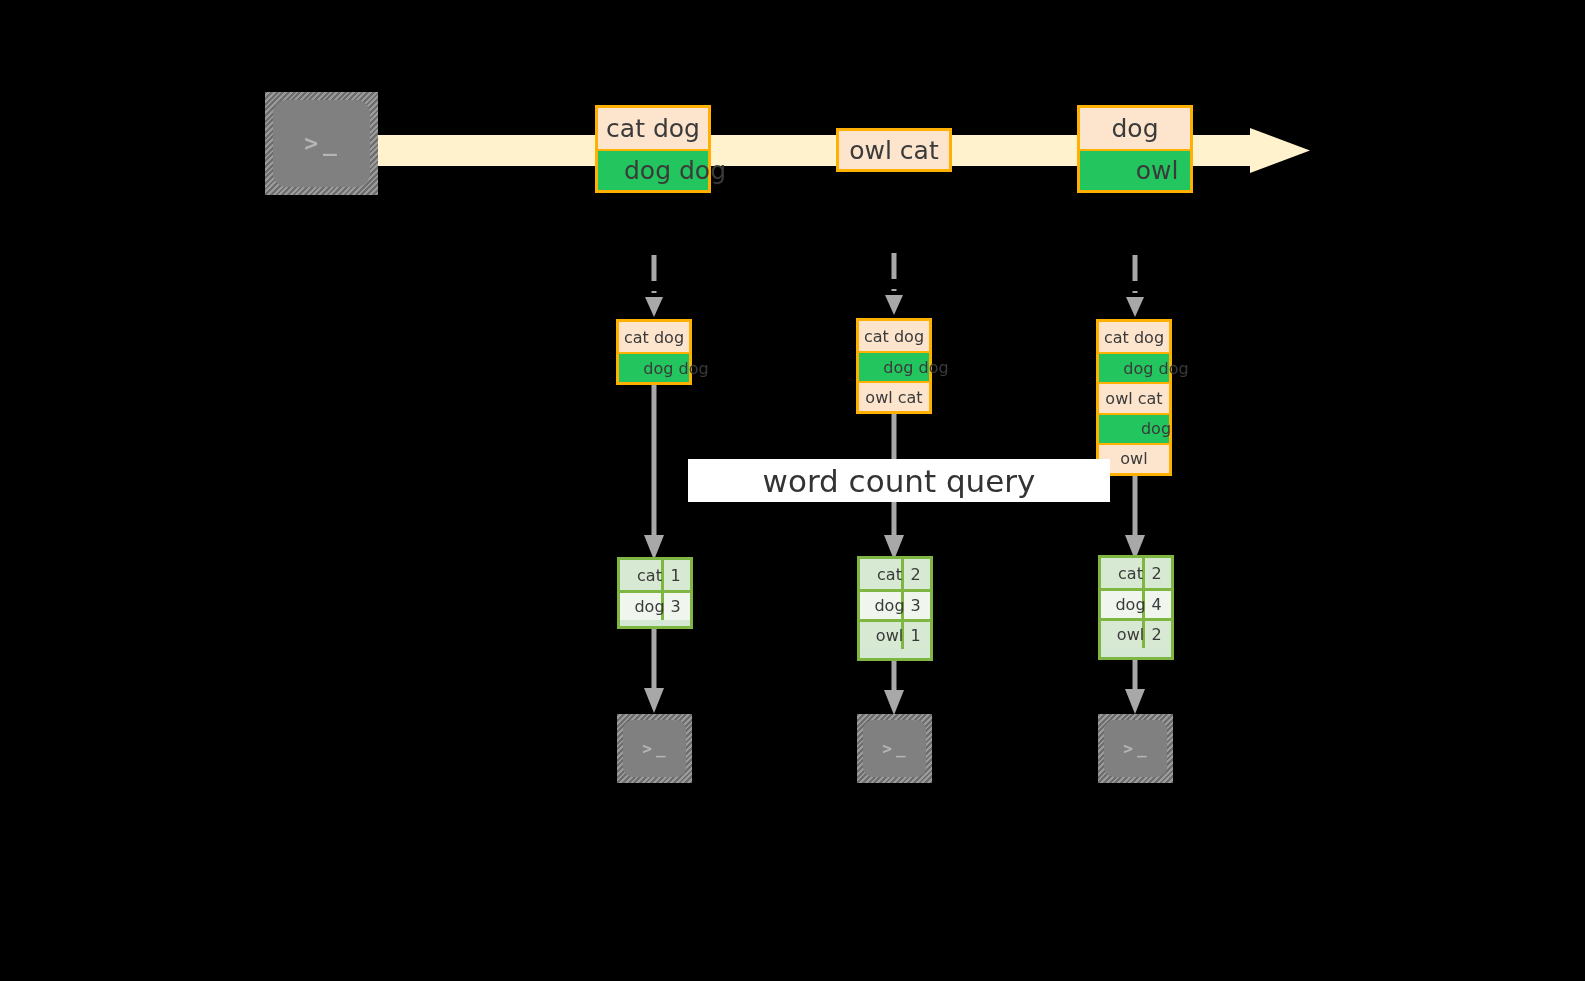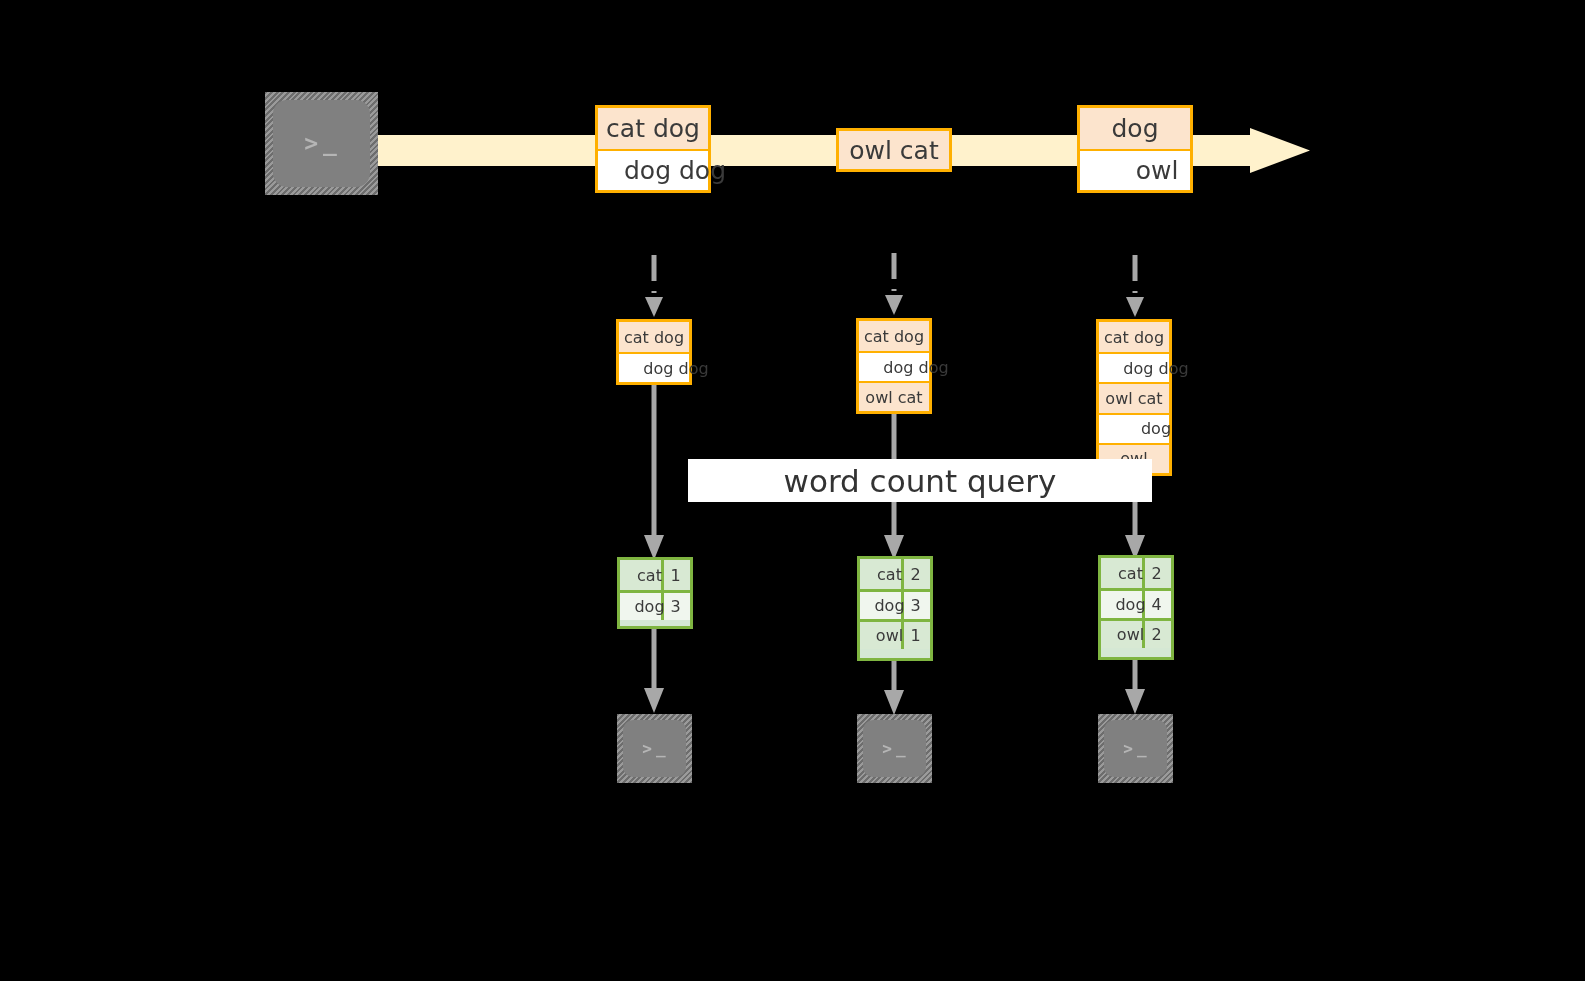--- a/index.html
+++ b/index.html
@@ -65,21 +65,21 @@
   }
   .obox .row {
     flex: 1 1 auto;
     display: flex;
     align-items: center;
     justify-content: center;
     color: #3a3a3a;
     white-space: nowrap;
   }
   .obox .row.odd  { background: #FCE4CD; }
-  .obox .row.even { background: #ffffff; padding-left: 44px; }
+  .obox .row.even { background: #22c55e; padding-left: 44px; }
   .obox .row + .row { border-top: 2px solid #FFB000; }
 
   
   .obox.big .row { font-size: 25px; height: 41px; }
   
   .obox.mid .row { font-size: 16px; height: 29px; }
 
   
   .gbox {
     position: absolute;
@@ -208,21 +208,21 @@
       <polygon points="10,146 0,121 20,121" fill="#A8A8A8"></polygon>
     </svg>
   </div>
   <div class="conn" style="left:1125px; top:476px; width:20px; height:85px;">
     <svg width="20" height="85" viewBox="0 0 20 85">
       <line x1="10" y1="0" x2="10" y2="67" stroke="#A8A8A8" stroke-width="5"></line>
       <polygon points="10,84 0,59 20,59" fill="#A8A8A8"></polygon>
     </svg>
   </div>
 
-  <div class="query-label" style="left:688px; top:459px; width:464px; height:43px;">
+  <div class="query-label" style="left:688px; top:459px; width:422px; height:43px;">
     <span>word count query</span>
   </div>
 
   <div class="gbox" style="left:617px; top:557px; width:76px; height:72px;">
     <div class="grow odd">
       <div class="gword">cat</div>
       <div class="gcount">1</div>
     </div>
     <div class="grow even">
       <div class="gword">dog</div>

